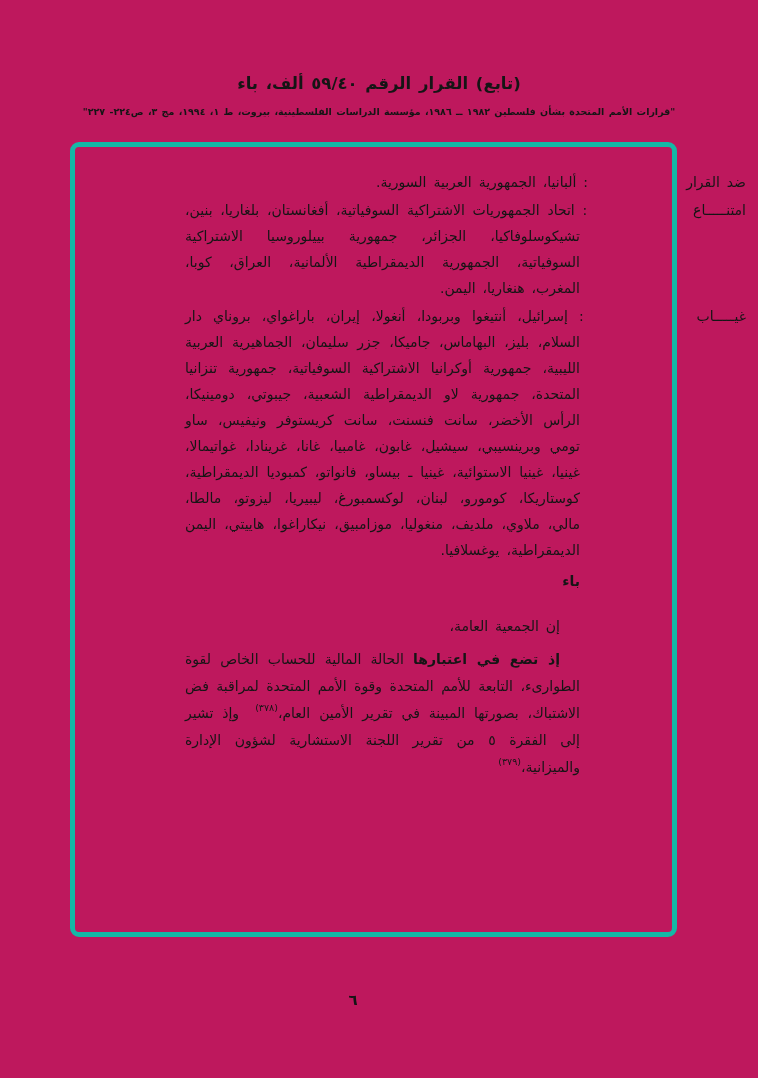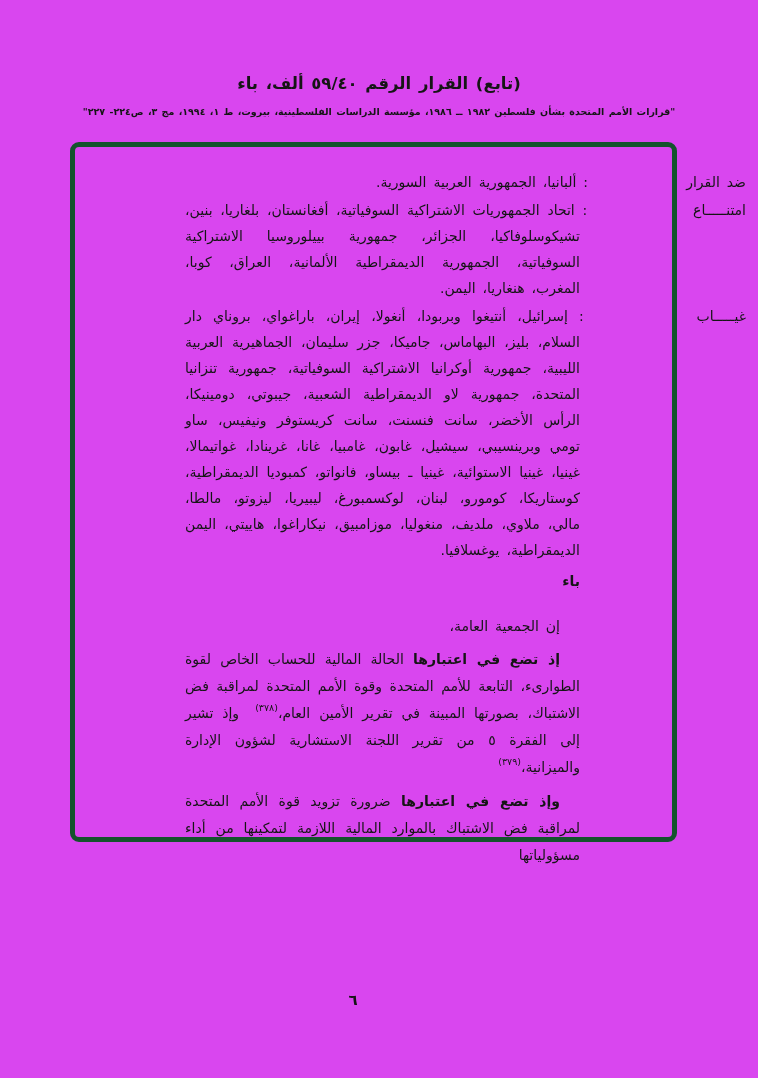--- a/index.html
+++ b/index.html
@@ -1,42 +1,42 @@
 <!DOCTYPE html>
 <html lang="ar" dir="rtl"><head>
 <meta charset="utf-8">
 <style>
   html,body{margin:0;padding:0;background:#ffffff;}
   .page{
     position:relative;
     width:758px;height:1078px;
-    background:#d946ef;
+    background:#be185d;
     font-family:"DejaVu Sans", sans-serif;
     color:#151515;
     direction:rtl;
     overflow:hidden;
   }
   .doc-title{
     position:absolute;top:74px;left:0;right:0;
     text-align:center;
     font-size:16.5px;font-weight:bold;
     word-spacing:2px;
   }
   .doc-source{
     position:absolute;top:106px;left:30px;right:30px;
     text-align:center;
     font-size:9.5px;font-weight:bold;
     word-spacing:1px;
   }
   .green-box{
     position:absolute;
     left:70px;top:142px;
-    width:607px;height:700px;
+    width:607px;height:795px;
     box-sizing:border-box;
-    border:5px solid #14532d;
+    border:5px solid #14b8a6;
     border-radius:9px;
   }
   .content{
     position:absolute;
     top:0;right:0;left:0;
     padding:22px 9px 0 110px;
     font-size:14px;
     word-spacing:0.18em;
   }
   p{margin:0;}
@@ -120,21 +120,20 @@
       <p class="vote"><span class="vlabel">امتنـــــاع</span><span class="vcolon"> : </span><span>اتحاد الجمهوريات الاشتراكية السوفياتية، أفغانستان، بلغاريا، بنين، تشيكوسلوفاكيا، الجزائر، جمهورية بييلوروسيا الاشتراكية السوفياتية، الجمهورية الديمقراطية الألمانية، العراق، كوبا، المغرب، هنغاريا، اليمن.</span></p>
 
       <p class="vote"><span class="vlabel">غيـــــاب</span><span class="vcolon"> : </span><span>إسرائيل، أنتيغوا وبربودا، أنغولا، إيران، باراغواي، بروناي دار السلام، بليز، البهاماس، جاميكا، جزر سليمان، الجماهيرية العربية الليبية، جمهورية أوكرانيا الاشتراكية السوفياتية، جمهورية تنزانيا المتحدة، جمهورية لاو الديمقراطية الشعبية، جيبوتي، دومينيكا، الرأس الأخضر، سانت فنسنت، سانت كريستوفر ونيفيس، ساو تومي وبرينسيبي، سيشيل، غابون، غامبيا، غانا، غرينادا، غواتيمالا، غينيا، غينيا الاستوائية، غينيا ـ بيساو، فانواتو، كمبوديا الديمقراطية، كوستاريكا، كومورو، لبنان، لوكسمبورغ، ليبيريا، ليزوتو، مالطا، مالي، ملاوي، ملديف، منغوليا، موزامبيق، نيكاراغوا، هاييتي، اليمن الديمقراطية، يوغسلافيا.</span></p>
 
       <div class="section-b">باء</div>
 
       <p class="salutation">إن الجمعية العامة،</p>
 
       <p class="body-p"><span class="lead">إذ تضع في اعتبارها</span><span> الحالة المالية للحساب الخاص لقوة الطوارىء، التابعة للأمم المتحدة وقوة الأمم المتحدة لمراقبة فض الاشتباك، بصورتها المبينة في تقرير الأمين العام،</span><sup class="ref gap">(٣٧٨)</sup><span>وإذ تشير إلى الفقرة ٥ من تقرير اللجنة الاستشارية لشؤون الإدارة والميزانية،</span><sup class="ref">(٣٧٩)</sup></p>
 
-      <p class="body-p"><span class="lead">وإذ تضع في اعتبارها</span><span> ضرورة تزويد قوة الأمم المتحدة لمراقبة فض الاشتباك بالموارد المالية اللازمة لتمكينها من أداء مسؤولياتها</span></p>
 
     </div>
 
 
   </div>
 
   <div class="page-number">٦</div>
 
 </div>
 

